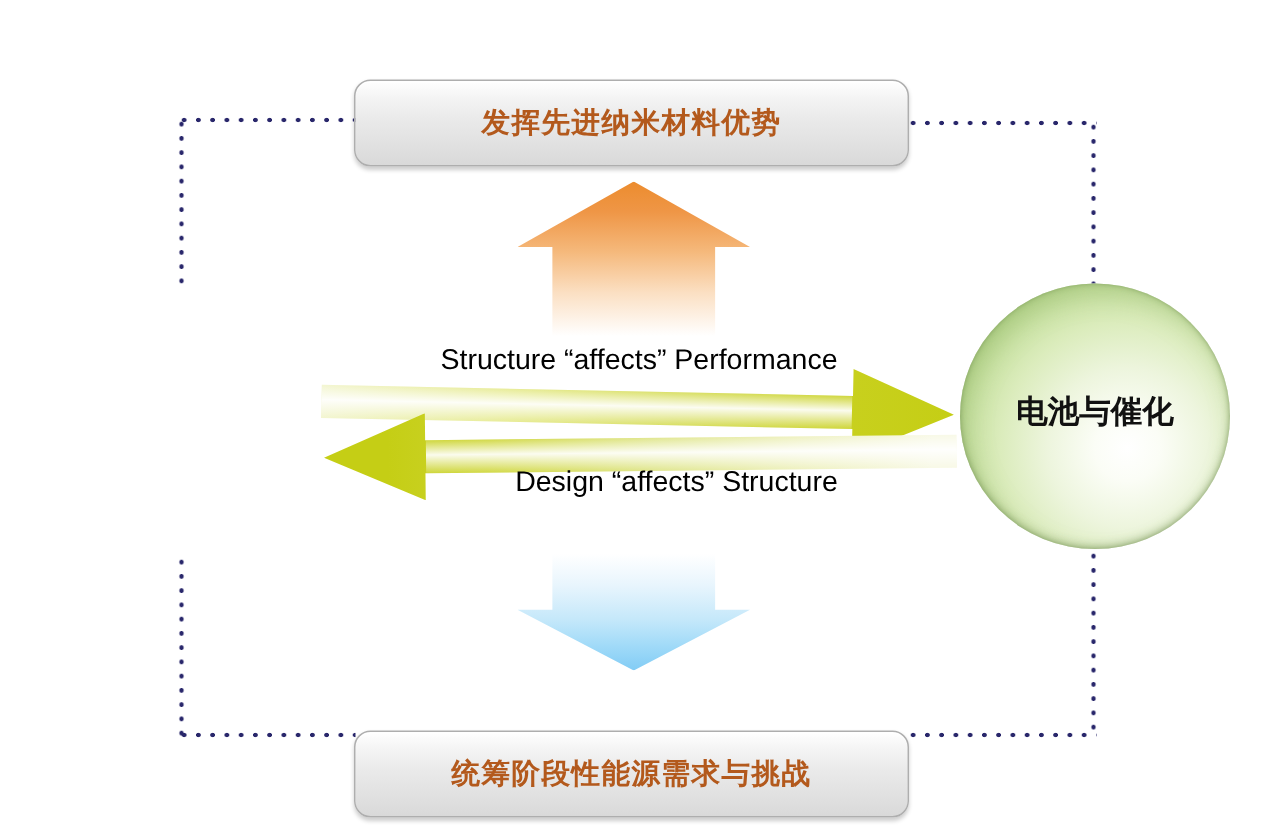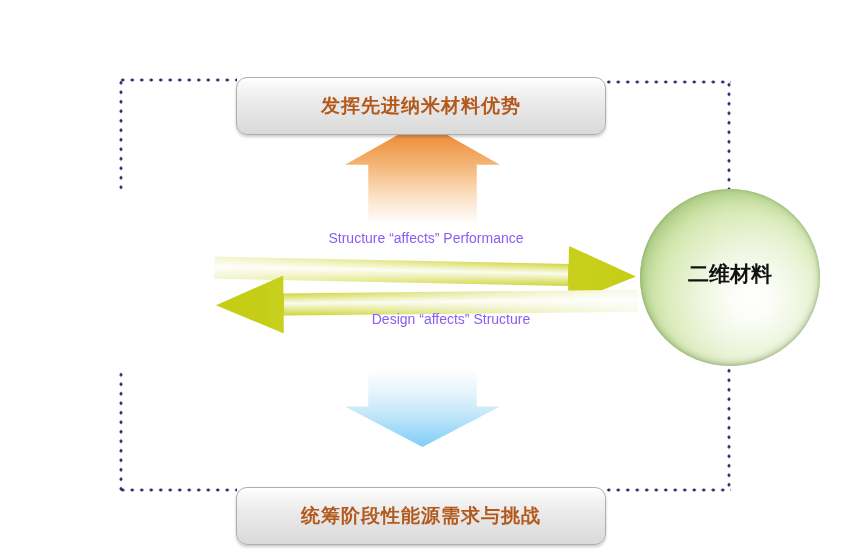--- a/index.html
+++ b/index.html
@@ -33,21 +33,21 @@
     background:linear-gradient(180deg,#ffffff 0%,#f4f4f4 20%,#eaeaea 45%,#e1e1e1 75%,#d9d9d9 100%);
     border:1px solid #aeaeae;
     box-shadow:0 2px 3px rgba(0,0,0,0.20), inset 0 1px 0 #ffffff;
     display:flex;align-items:center;justify-content:center;
   }
   .pill .pill-label{
     font-family:"Liberation Serif", serif;
     font-weight:bold;font-size:19px;letter-spacing:1px;
     color:#b3591c;
   }
-  .pill-top{top:53px;margin-top:24px;}
+  .pill-top{top:53px;}
   .pill-bottom{top:487px;}
 
   
   .sphere{
     position:absolute;border-radius:50%;
     display:flex;flex-direction:column;align-items:center;justify-content:center;
     text-align:center;
   }
   .sphere-left{
     left:37px;top:192px;width:179px;height:179px;
@@ -107,21 +107,21 @@
       linear-gradient(180deg, rgba(255,255,255,0) 28%, rgba(255,255,255,0.92) 48%, rgba(255,255,255,0) 72%),
       linear-gradient(90deg,#c5ce15 10%,#ccd42e 26%,#dce380 52%,#edf0bb 76%,#f7f8e3 96%);
     background-size:84% 100% , 100% 100%;
     background-position:right center, left center;
     background-repeat:no-repeat;
   }
 
   
   .mid-label{
     position:absolute;width:420px;text-align:center;
-    font-size:14px;color:#8b5cf6;
+    font-size:19px;color:#000000;
     font-family:"Liberation Sans", sans-serif;
   }
   .mid-label-top{left:216px;top:230px;}
   .mid-label-bottom{left:241px;top:311px;}
 </style>
 </head>
 <body>
 
 <div class="canvas">
 
@@ -146,16 +146,16 @@
   <div class="pill pill-top">
     <span class="pill-label">发挥先进纳米材料优势</span>
   </div>
 
   <div class="pill pill-bottom">
     <span class="pill-label">统筹阶段性能源需求与挑战</span>
   </div>
 
 
   <div class="sphere sphere-right">
-    <span class="sphere-label">二维材料</span>
+    <span class="sphere-label">电池与催化</span>
   </div>
 
 </div>
 
 </body></html>

